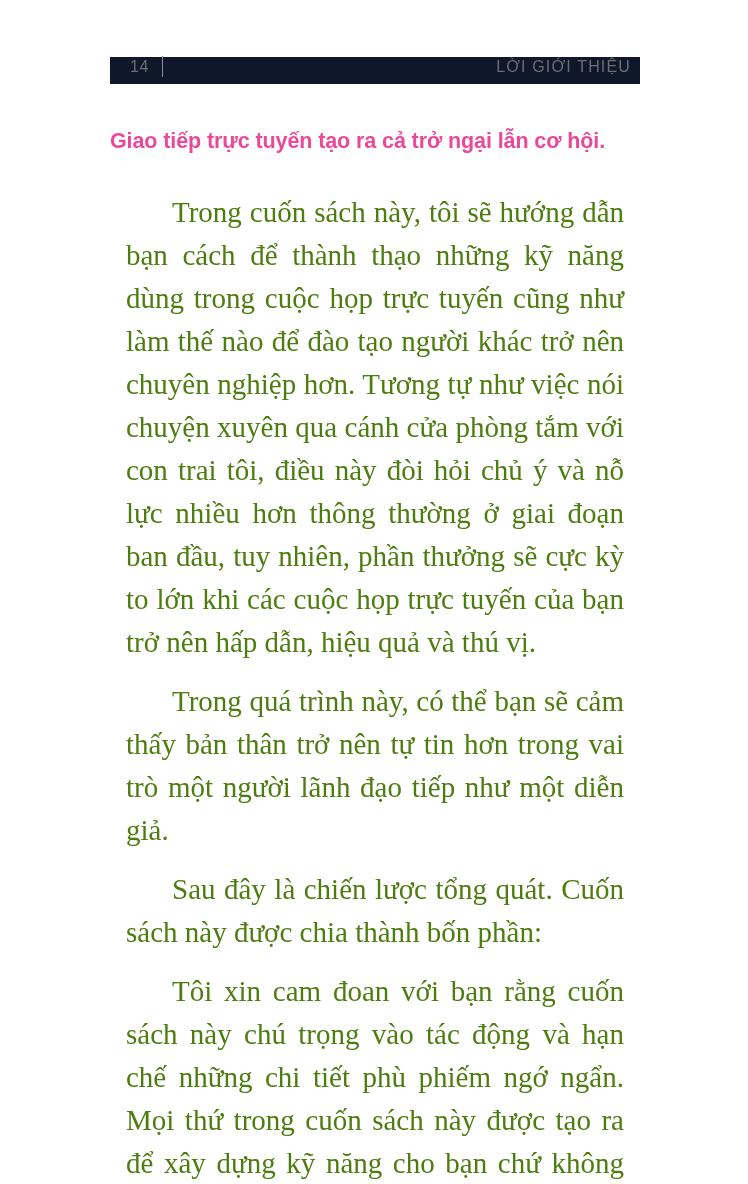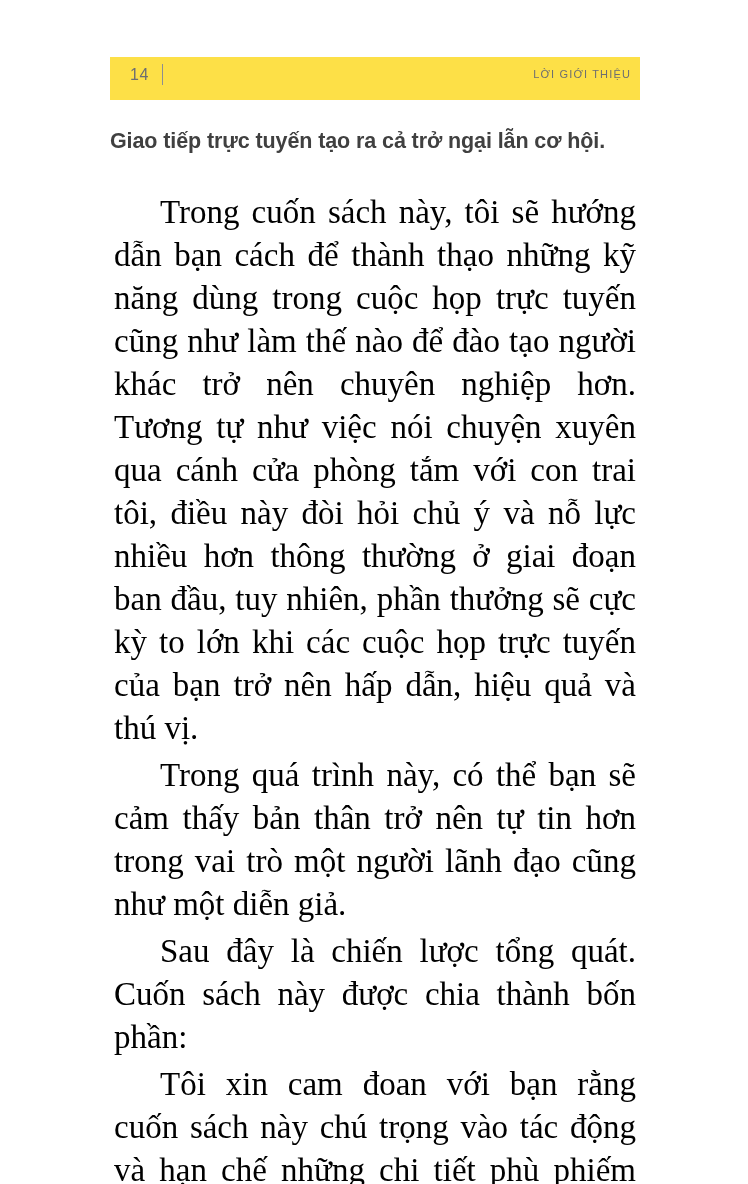--- a/index.html
+++ b/index.html
@@ -24,22 +24,22 @@
     height: 1184px;
     background: #ffffff;
   }
 
   
   .header-band {
     position: absolute;
     left: 110px;
     top: 57px;
     width: 530px;
-    height: 43px;
-    background: #fde047;
+    height: 27px;
+    background: #0f172a;
     display: flex;
     align-items: center;
     box-sizing: border-box;
     padding: 0 9px 8px 20px;
   }
   .header-left {
     display: flex;
     align-items: center;
     flex: 0 0 auto;
   }
@@ -55,52 +55,52 @@
     width: 1px;
     height: 21px;
     background: #8d8e91;
     margin-left: 13px;
   }
   .header-spacer {
     flex: 1 1 auto;
   }
   .header-title {
     font-family: "Liberation Sans", "DejaVu Sans", sans-serif;
-    font-size: 11px;
+    font-size: 16px;
     color: #6d6e71;
     letter-spacing: 1.15px;
     line-height: 1;
     text-transform: uppercase;
     white-space: nowrap;
   }
 
   
   .content {
     position: absolute;
     left: 110px;
     top: 128px;
     width: 530px;
   }
 
   .section-heading {
     font-family: "Liberation Sans", "DejaVu Sans", sans-serif;
     font-weight: bold;
     font-size: 21.5px;
     line-height: 1.25;
-    color: #404040;
+    color: #ec4899;
     letter-spacing: -0.1px;
     margin: 0 0 36px 0;
     white-space: nowrap;
   }
 
   p.body-text {
-    margin: 4px;
-    font-size: 33px;
+    margin: 16px;
+    font-size: 29px;
     line-height: 43px;
-    color: #000000;
+    color: #4d7c0f;
     text-align: justify;
     text-indent: 46px;
     -webkit-hyphens: none;
     hyphens: none;
   }
   p.body-text + p.body-text {
     margin-top: 0px;
   }
 
   
@@ -143,21 +143,21 @@
     <div class="header-spacer"></div>
     <span class="header-title">LỜI GIỚI THIỆU</span>
   </div>
 
   <div class="content">
 
     <h2 class="section-heading">Giao tiếp trực tuyến tạo ra cả trở ngại lẫn cơ hội.</h2>
 
     <p class="body-text">Trong cuốn sách này, tôi sẽ hướng dẫn bạn cách để thành thạo những kỹ năng dùng trong cuộc họp trực tuyến cũng như làm thế nào để đào tạo người khác trở nên chuyên nghiệp hơn. Tương tự như việc nói chuyện xuyên qua cánh cửa phòng tắm với con trai tôi, điều này đòi hỏi chủ ý và nỗ lực nhiều hơn thông thường ở giai đoạn ban đầu, tuy nhiên, phần thưởng sẽ cực kỳ to lớn khi các cuộc họp trực tuyến của bạn trở nên hấp dẫn, hiệu quả và thú vị.</p>
 
-    <p class="body-text">Trong quá trình này, có thể bạn sẽ cảm thấy bản thân trở nên tự tin hơn trong vai trò một người lãnh đạo cũng như một diễn giả.</p>
+    <p class="body-text">Trong quá trình này, có thể bạn sẽ cảm thấy bản thân trở nên tự tin hơn trong vai trò một người lãnh đạo tiếp như một diễn giả.</p>
 
     <p class="body-text">Sau đây là chiến lược tổng quát. Cuốn sách này được chia thành bốn phần:</p>
 
     <p class="body-text">Tôi xin cam đoan với bạn rằng cuốn sách này chú trọng vào tác động và hạn chế những chi tiết phù phiếm ngớ ngẩn. Mọi thứ trong cuốn sách này được tạo ra để xây dựng kỹ năng cho bạn chứ không chỉ để lấp đầy những trang giấy. Tôi đã viết cuốn sách như một cuốn sổ tay hướng dẫn ngắn gọn, thiết thực giúp đem lại tác động đáng kể ngay khi kết thúc chương đầu tiên.</p>
 
     <ol class="numbered-list">
       <li>
         <span class="list-marker">1.</span>
         <span class="list-term">Sun hút:</span><span> Làm thế nào để kết nối một cách hiệu quả với những người tham gia với tư</span>
       </li>

